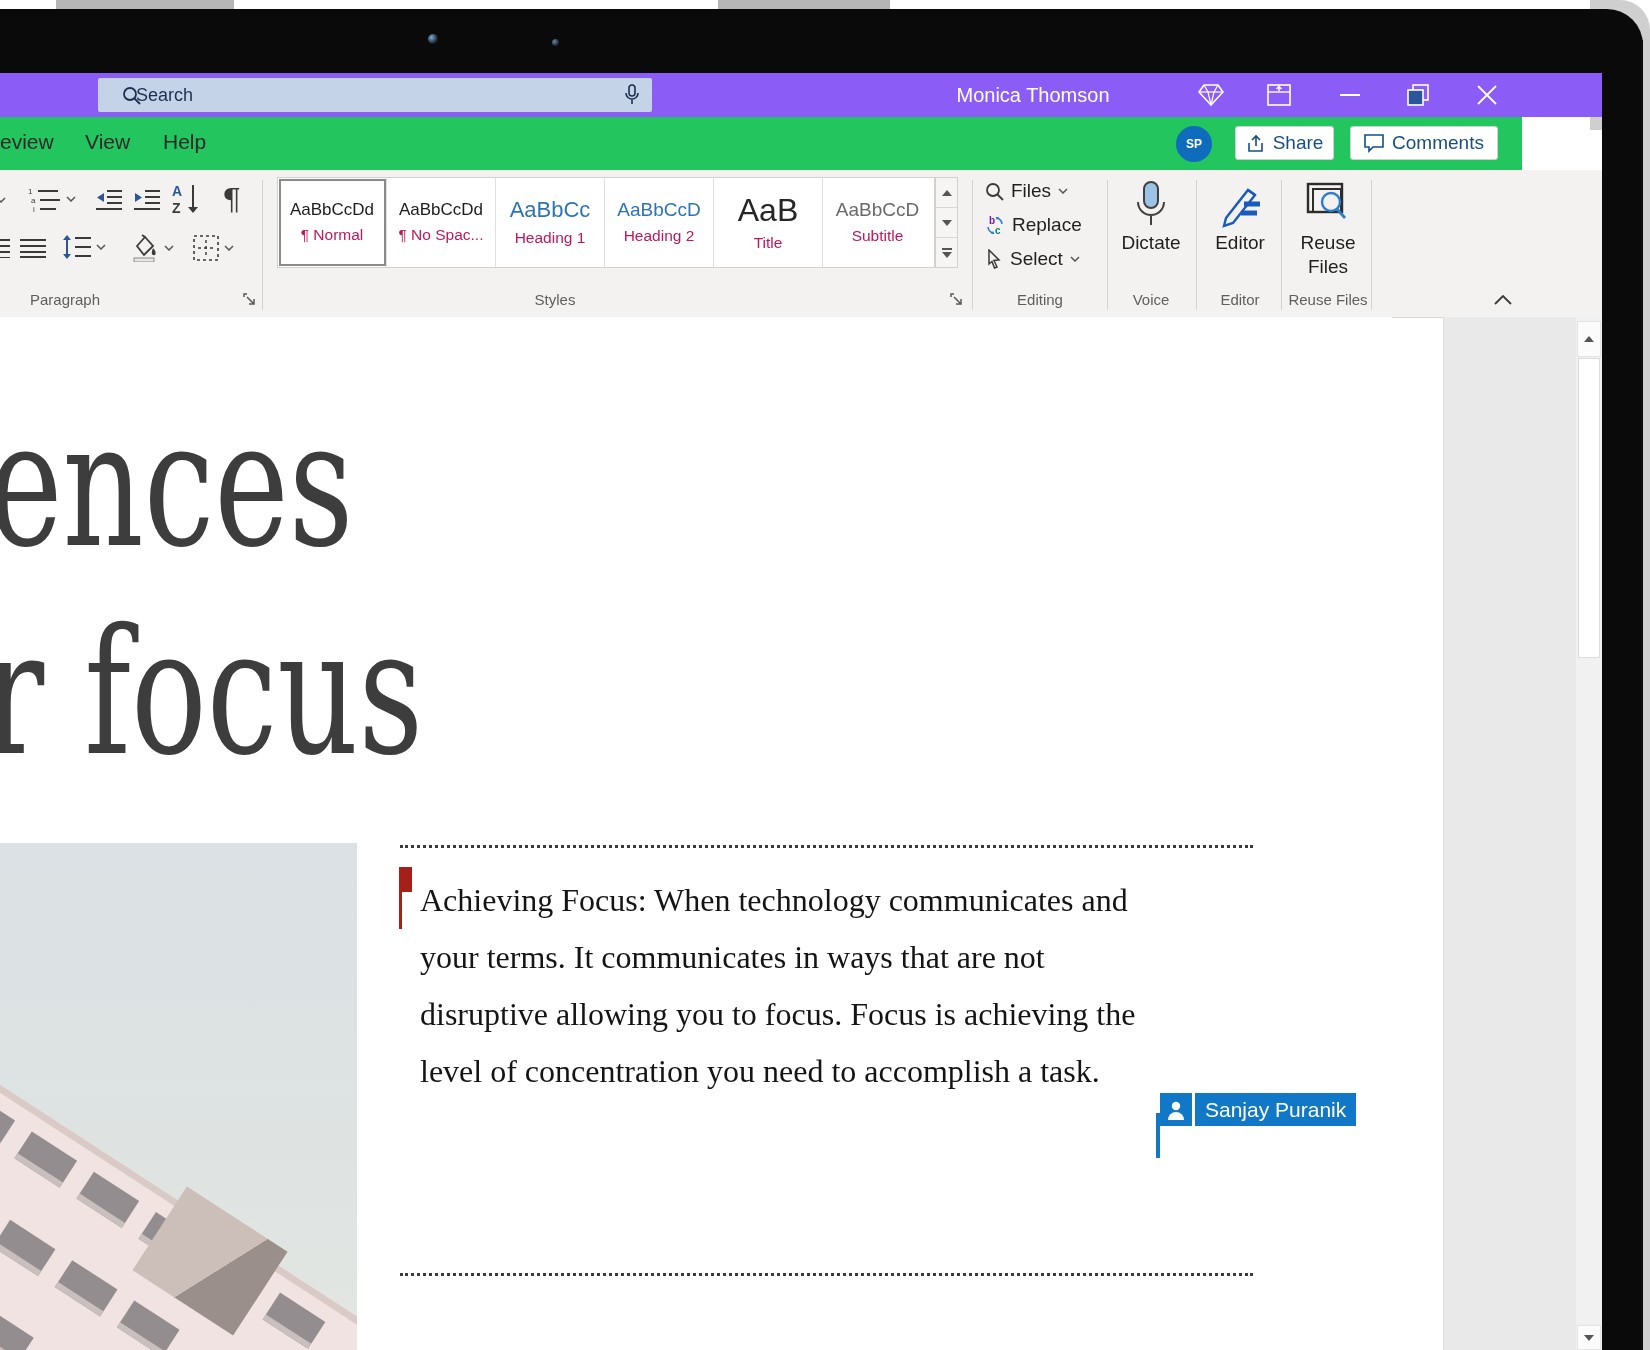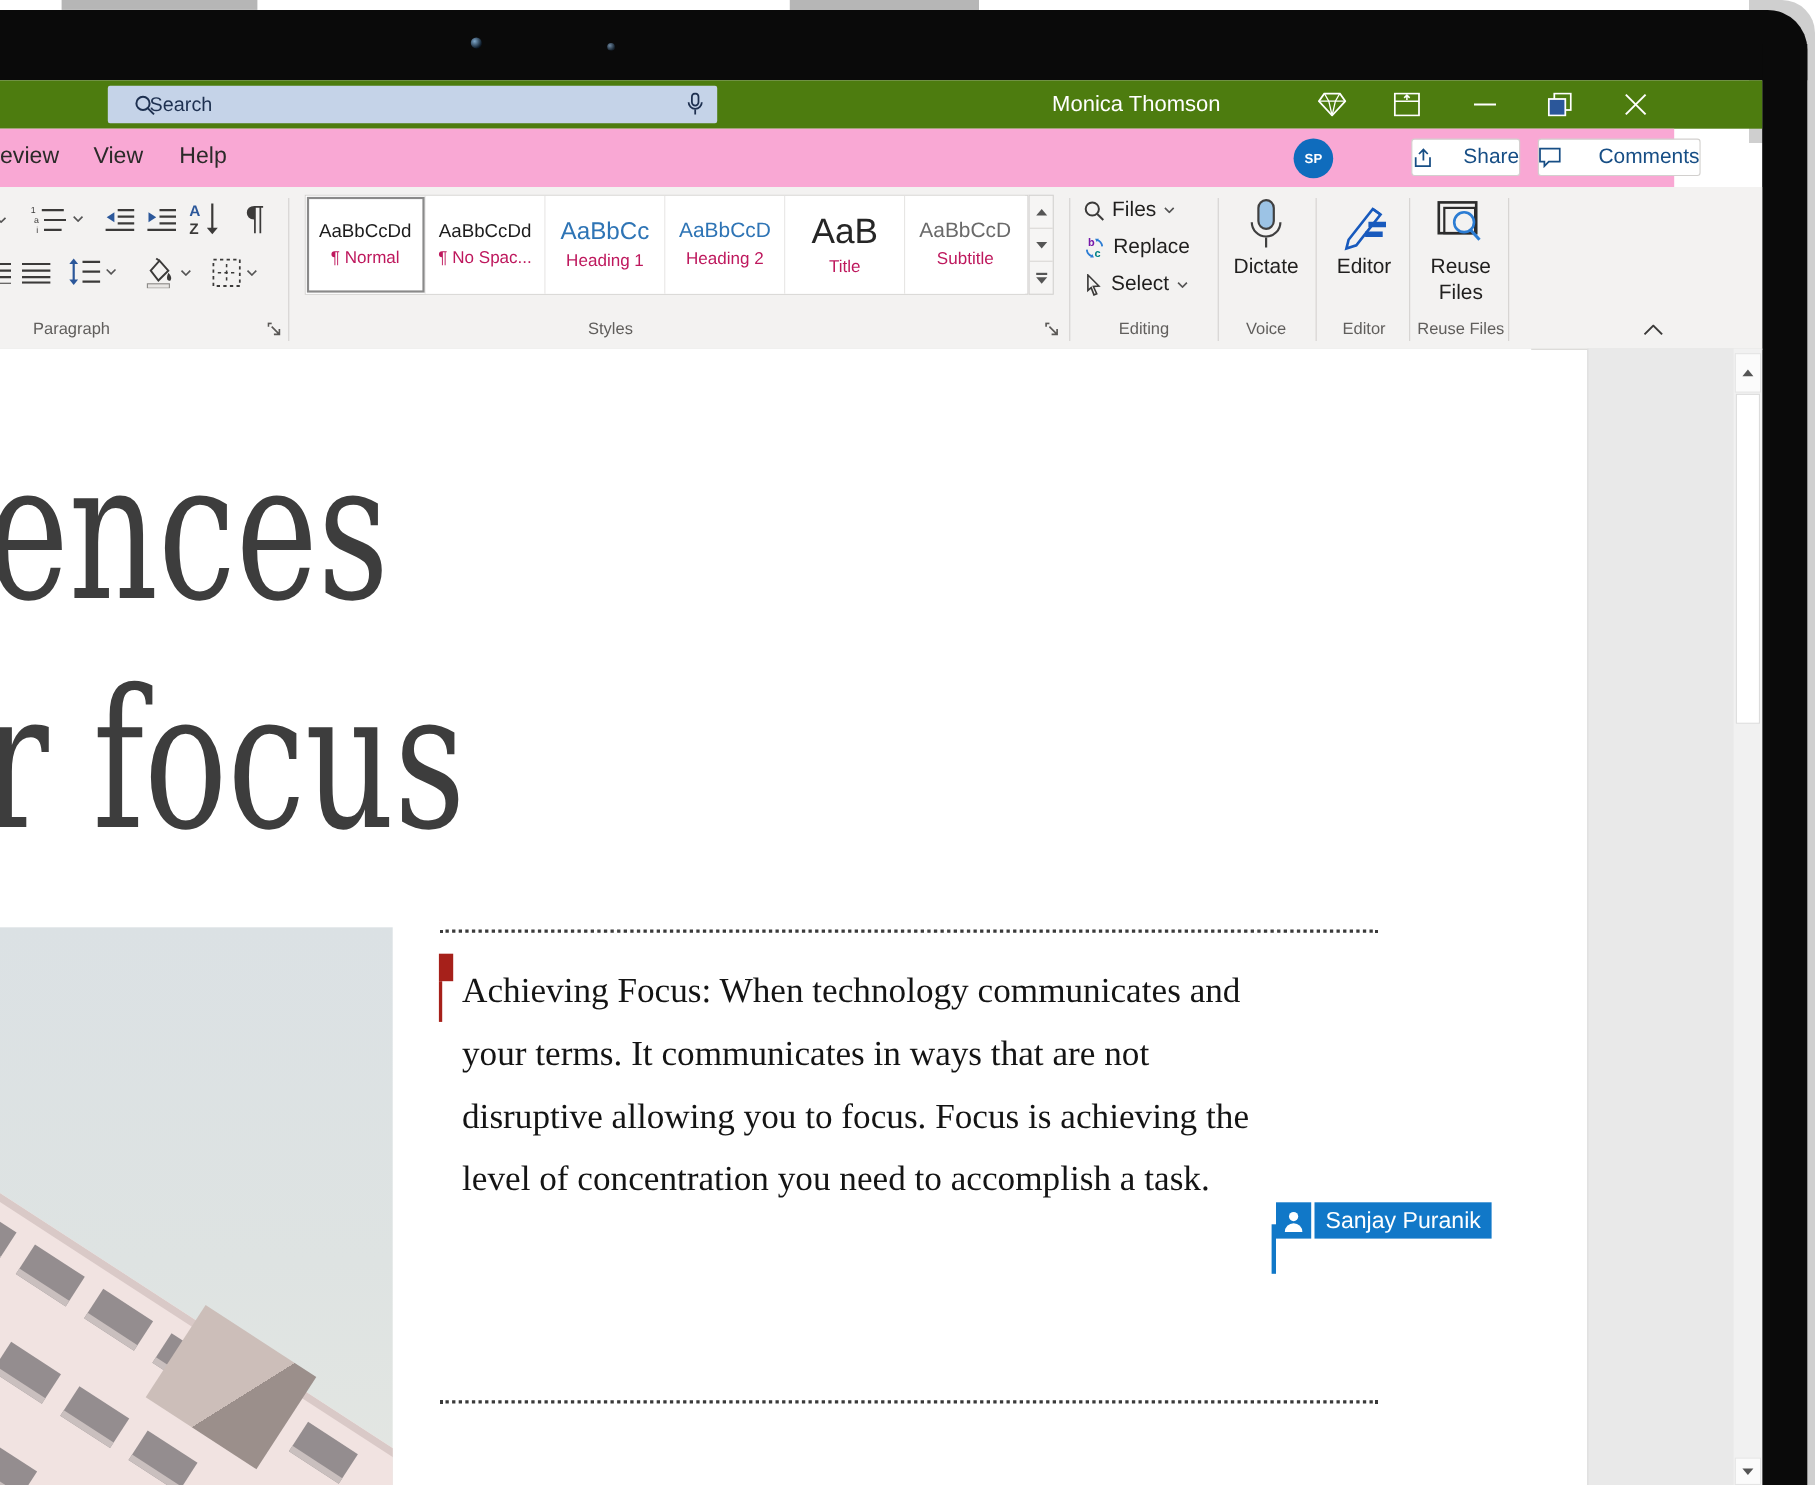--- a/index.html
+++ b/index.html
@@ -11,37 +11,37 @@
   .hinge-tab{position:absolute;top:0;background:#b6b6b6;}
   .rim-corner{position:absolute;right:0;top:0;width:60px;height:130px;background:#cfcfcf;border-top-right-radius:30px;}
   .rim-side{position:absolute;right:0;top:60px;width:9px;height:1290px;background:#cfcfcf;}
   .bezel-top{position:absolute;left:0;top:9px;width:1643px;height:64px;background:#0a0a0a;border-top-right-radius:36px;}
   .bezel-side{position:absolute;left:1602px;top:40px;width:41px;height:1310px;background:#0a0a0a;}
   .cam{position:absolute;border-radius:50%;}
   .cam1{left:428px;top:34px;width:10px;height:10px;background:radial-gradient(circle at 35% 35%,#7fa8cb,#0d1b29 70%);}
   .cam2{left:552px;top:39px;width:7px;height:7px;background:radial-gradient(circle at 35% 35%,#5d7smoke,#16222e 70%);background:radial-gradient(circle at 35% 35%,#6d87a0,#16222e 70%);}
 
   
-  .titlebar{position:absolute;left:0;top:73px;width:1602px;height:44px;background:#4d7c0f;}
+  .titlebar{position:absolute;left:0;top:73px;width:1602px;height:44px;background:#8b5cf6;}
   .searchbox{position:absolute;left:98px;top:5px;width:554px;height:34px;background:#c5d3e8;border-radius:2px;
              display:flex;align-items:center;}
   .searchbox .stext{font-size:18px;color:#1e3050;margin-left:38px;}
   .search-mag{position:absolute;left:24px;top:8px;}
   .search-mic{position:absolute;right:12px;top:6px;}
   .username{position:absolute;left:900px;top:0;width:266px;height:28px;line-height:44px;text-align:center;
             color:#fff;font-size:20px;}
   .tb-ic{position:absolute;top:0;width:28px;height:44px;display:flex;align-items:center;justify-content:center;color:#fff;}
 
   
-  .menurow{position:absolute;left:0;top:117px;width:1522px;height:53px;background:#f9a8d4;}
+  .menurow{position:absolute;left:0;top:117px;width:1522px;height:53px;background:#22c55e;}
   .mtab{position:absolute;top:0;height:53px;line-height:50px;font-size:21px;color:#2b2a29;}
   .avatar{position:absolute;left:1176px;top:9px;width:36px;height:36px;border-radius:50%;background:#0f6cbd;
           color:#fff;font-size:12px;font-weight:bold;display:flex;align-items:center;justify-content:center;}
   .pillbtn{position:absolute;top:9px;height:34px;background:#fff;border:1px solid #d2d0ce;border-radius:3px;
-           display:flex;align-items:center;justify-content:space-between;gap:8px;font-size:19px;color:#174e85;box-sizing:border-box;margin-left:48px;}
+           display:flex;align-items:center;justify-content:center;gap:8px;font-size:19px;color:#174e85;box-sizing:border-box;}
 
   
   .ribbon{position:absolute;left:0;top:170px;width:1602px;height:147px;background:#f3f2f1;border-bottom:1px solid #d8d6d4;}
   .vdiv{position:absolute;top:10px;width:1px;height:130px;background:#d4d2d0;}
   .glabel{position:absolute;top:121px;font-size:15px;color:#605e5c;text-align:center;}
   .launcher{position:absolute;top:123px;width:14px;height:14px;color:#5a5856;}
   .ric{position:absolute;display:flex;align-items:center;gap:4px;color:#3b3a39;}
   .chev{width:10px;height:6px;}
   
   .gallery{position:absolute;left:277px;top:7px;width:658px;height:91px;background:#fff;border:1px solid #d3d1cf;box-sizing:border-box;display:flex;}

